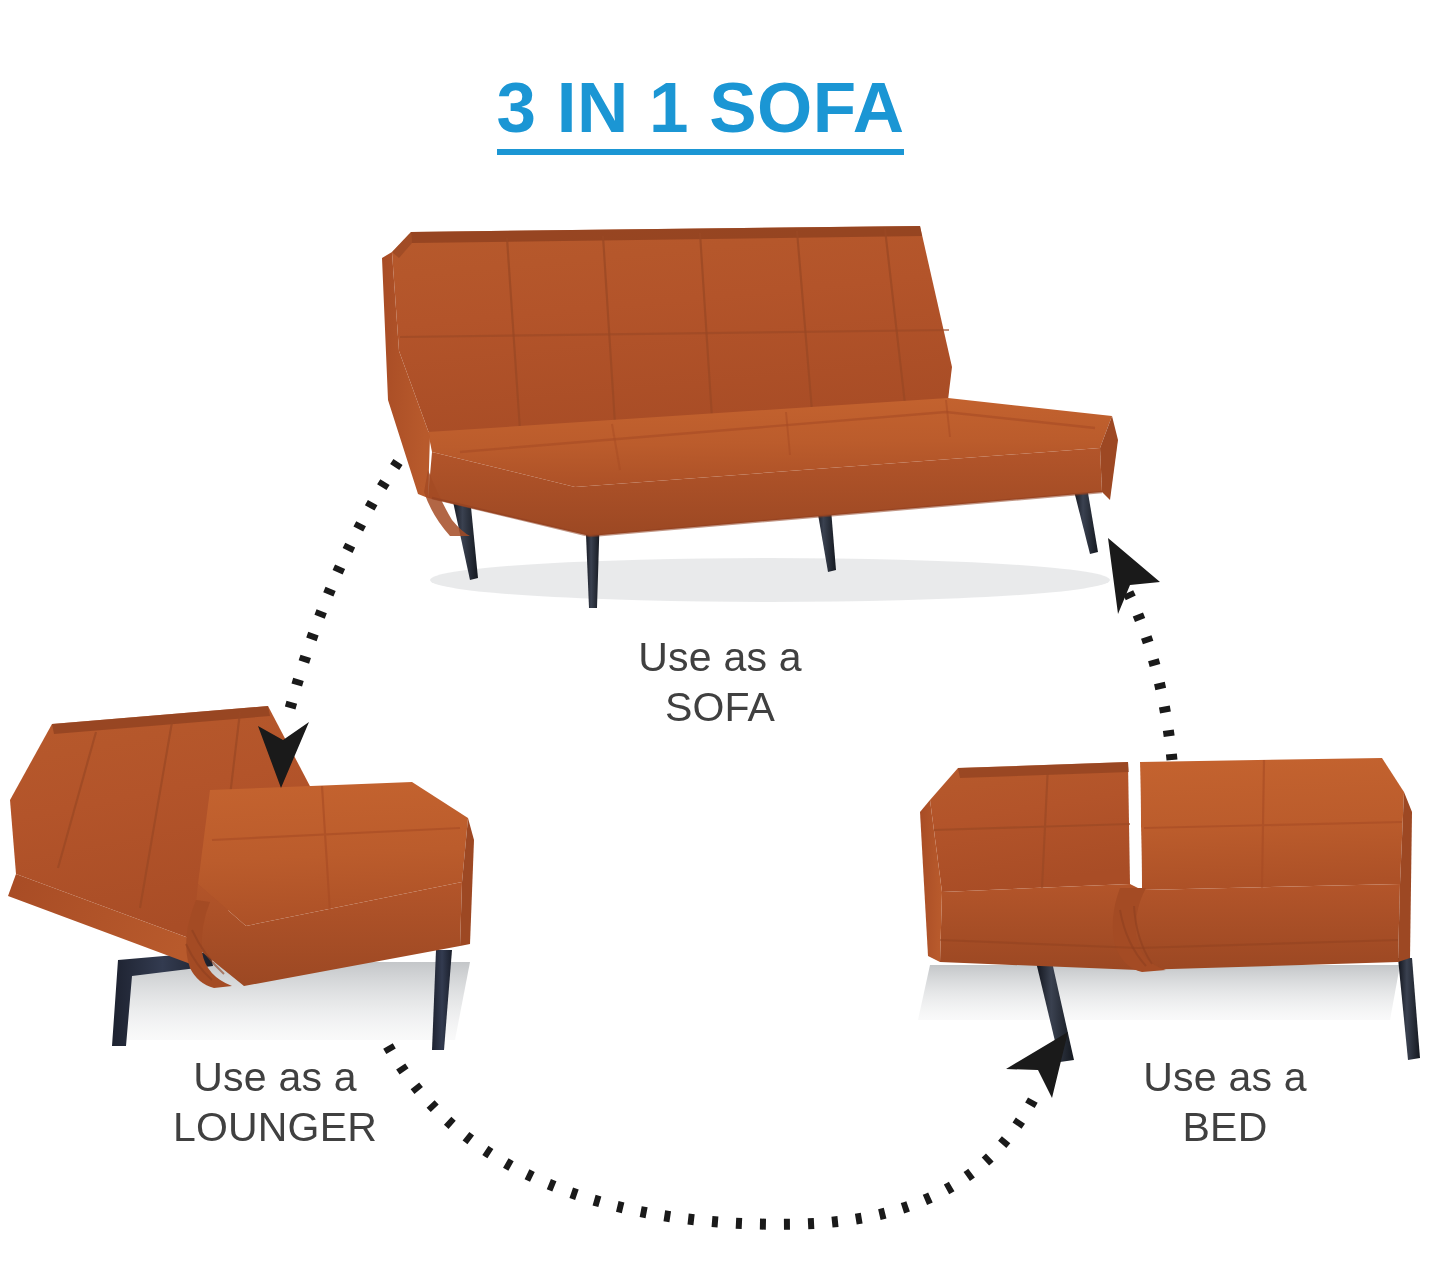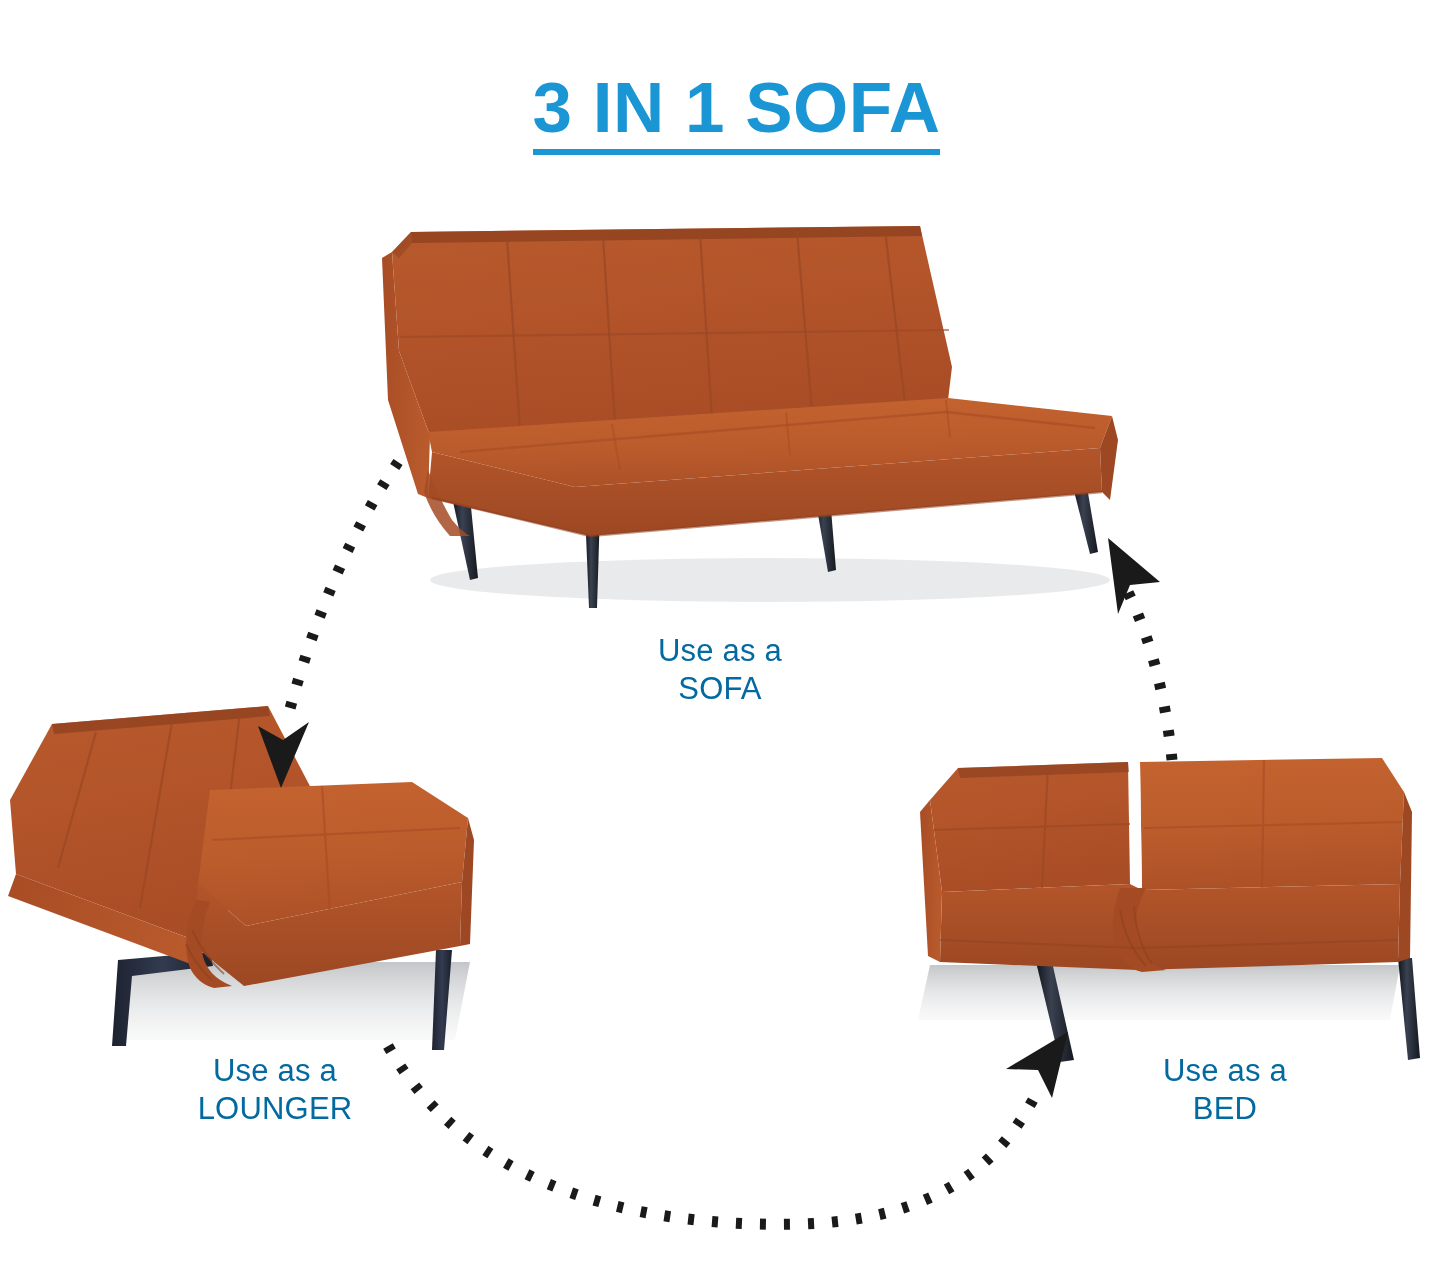--- a/index.html
+++ b/index.html
@@ -23,40 +23,39 @@
     height: 1275px;
   }
 
   
   #title-block {
     position: absolute;
     left: 0;
     top: 72px;
     width: 1401px;
     text-align: center;
-    padding-left: 36px;
   }
   #title-text {
     display: inline-block;
     font-family: "Liberation Sans", sans-serif;
     font-size: 71px;
     font-weight: 700;
     letter-spacing: 0.5px;
     color: #1b96d4;
     line-height: 1.0;
     padding-bottom: 6px;
     border-bottom: 6px solid #1b96d4;
   }
 
   
   .caption {
     position: absolute;
-    color: #0369a1;
+    color: #404040;
     font-family: "Liberation Sans", sans-serif;
-    font-size: 31px;
+    font-size: 41px;
     font-weight: 400;
     line-height: 1.22;
     text-align: center;
     white-space: pre-line;
     letter-spacing: 0.2px;
   }
   #caption-sofa {
     left: 505px;
     top: 632px;
     width: 430px;

